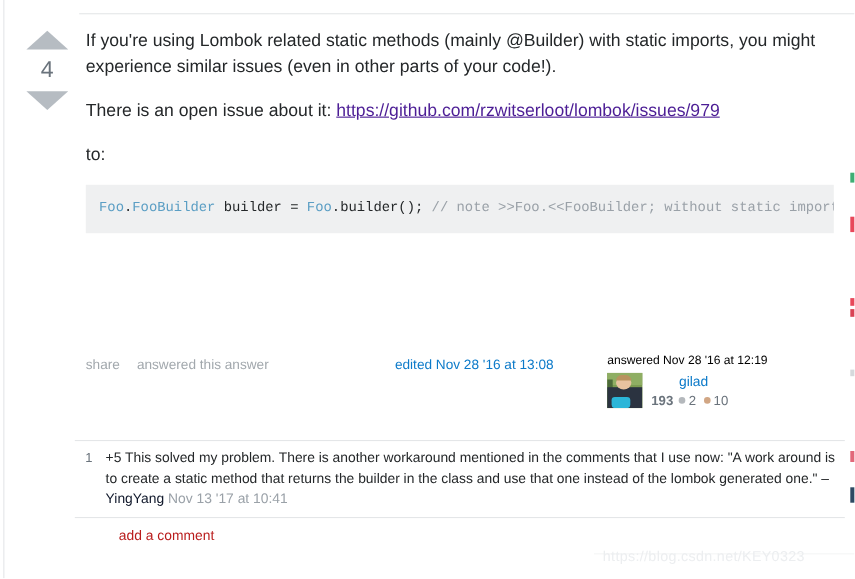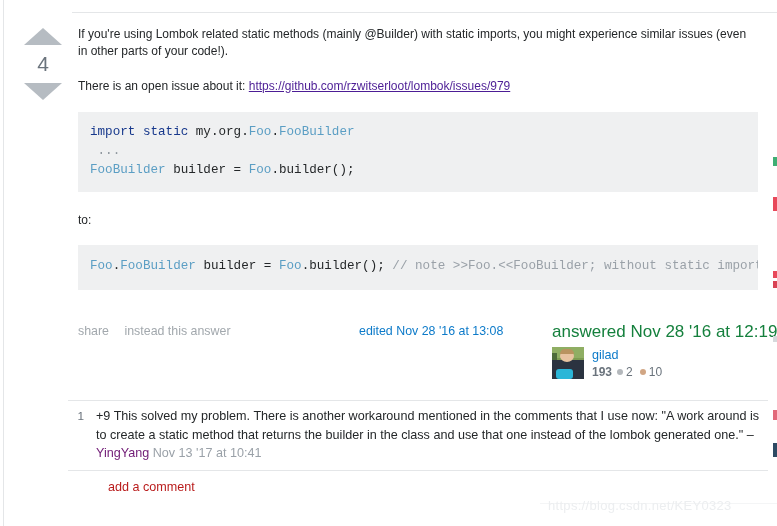--- a/index.html
+++ b/index.html
@@ -64,21 +64,21 @@
   }
 
   
   .answer-body {
     position: absolute;
     left: 78px;
     top: 26px;
     width: 680px;
   }
   .para {
-    font-size: 12px;
+    font-size: 16px;
     line-height: 1.44;
     color: #242729;
     margin: 0 0 17px 0;
   }
   .para.tight { margin-bottom: 16px; }
   .para a {
     color: #4c1d95;
     text-decoration: underline;
   }
 
@@ -129,22 +129,22 @@
     color: #0c7ac9;
     cursor: pointer;
   }
   .user-card {
     position: absolute;
     left: 474px;
     top: 0;
     width: 200px;
   }
   .answered-on {
-    font-size: 17px;
-    color: #15803d;
+    font-size: 11px;
+    color: #000000;
     margin-bottom: 5px;
     white-space: nowrap;
   }
   .user-row { display: flex; align-items: flex-start; }
   .avatar {
     width: 32px;
     height: 32px;
     flex: 0 0 32px;
     margin-right: 8px;
     position: relative;
@@ -157,20 +157,21 @@
   .avatar .av-hair  { position:absolute; left:8px; top:2px; width:14px; height:5px; background:#b9935f; border-radius:7px 7px 0 0; }
   .avatar .av-cyan  { position:absolute; left:4px; top:22px; width:17px; height:10px; background:#2bb6d8; border-radius:3px; }
   .avatar .av-edgeL { position:absolute; left:0; top:6px; width:5px; height:26px; background:#4d6b3a; }
   .user-info { padding-top: 1px; }
   .user-name {
     font-size: 12.6px;
     color: #0c7ac9;
     line-height: 1.2;
     margin-bottom: 3px;
     cursor: pointer;
+    text-align: center;
   }
   .user-stats {
     font-size: 12px;
     color: #6a737c;
     display: flex;
     align-items: center;
     line-height: 1;
   }
   .rep { font-weight: bold; color: #6a737c; margin-right: 5px; }
   .badge-dot {
@@ -208,21 +209,21 @@
     color: #6a737c;
     padding-top: 2px;
   }
   .comment-text {
     font-size: 12.6px;
     line-height: 1.48;
     color: #242729;
     flex: 1;
   }
   .comment-user {
-    color: #701a75;
+    color: #0f172a;
     cursor: pointer;
   }
   .comment-date {
     color: #9aa1a8;
     text-align: center;
   }
   .add-comment {
     padding: 9px 0 0 40px;
     font-size: 12.6px;
     color: #b91c1c;
@@ -270,34 +271,31 @@
 
     <p class="para">
       <span>If you're using Lombok related static methods (mainly @Builder) with static imports, you might experience similar issues (even in other parts of your code!).</span>
     </p>
 
     <p class="para">
       <span>There is an open issue about it: </span><a href="#">https://github.com/rzwitserloot/lombok/issues/979</a>
     </p>
 
 
-    <pre class="code"><span class="k-kw">import static </span><span class="k-pln">my.org.</span><span class="k-type">Foo</span><span class="k-pln">.</span><span class="k-type">FooBuilder</span>
-<span class="k-dots"> ...</span>
-<span class="k-type">FooBuilder</span><span class="k-pln"> builder = </span><span class="k-type">Foo</span><span class="k-pln">.builder();</span></pre>
 
     <p class="para tight">to:</p>
 
     <pre class="code single"><span class="k-type">Foo</span><span class="k-pln">.</span><span class="k-type">FooBuilder</span><span class="k-pln"> builder = </span><span class="k-type">Foo</span><span class="k-pln">.builder(); </span><span class="k-com">// note &gt;&gt;Foo.&lt;&lt;FooBuilder; without static import</span></pre>
   </div>
 
   <div class="meta-row">
 
     <div class="action-links">
       <span>share</span>
-      <span>instead this answer</span>
+      <span>answered this answer</span>
     </div>
 
     <div class="edited-link">edited Nov 28 '16 at 13:08</div>
 
     <div class="user-card">
       <div class="answered-on">answered Nov 28 '16 at 12:19</div>
       <div class="user-row">
         <div class="avatar">
           <div class="av-sky"></div>
           <div class="av-edgeL"></div>
@@ -317,21 +315,21 @@
           </div>
         </div>
       </div>
     </div>
   </div>
 
   <div class="comments">
     <div class="comment-rule"></div>
     <div class="comment">
       <div class="comment-score">1</div>
-      <div class="comment-text"><span>+9 This solved my problem. There is another workaround mentioned in the comments that I use now: "A work around is to create a static method that returns the builder in the class and use that one instead of the lombok generated one." – </span><span class="comment-user">YingYang</span><span class="comment-date"> Nov 13 '17 at 10:41</span></div>
+      <div class="comment-text"><span>+5 This solved my problem. There is another workaround mentioned in the comments that I use now: "A work around is to create a static method that returns the builder in the class and use that one instead of the lombok generated one." – </span><span class="comment-user">YingYang</span><span class="comment-date"> Nov 13 '17 at 10:41</span></div>
     </div>
     <div class="comment-rule"></div>
     <div class="add-comment">add a comment</div>
   </div>
 
   <div class="edge-sliver" style="top:157px;height:9px;background:#3fae74;"></div>
   <div class="edge-sliver" style="top:197px;height:14px;background:#e8485a;"></div>
   <div class="edge-sliver" style="top:271px;height:7px;background:#e8485a;"></div>
   <div class="edge-sliver" style="top:281px;height:7px;background:#d94254;"></div>
   <div class="edge-sliver" style="top:336px;height:6px;background:#d6d9dc;"></div>

